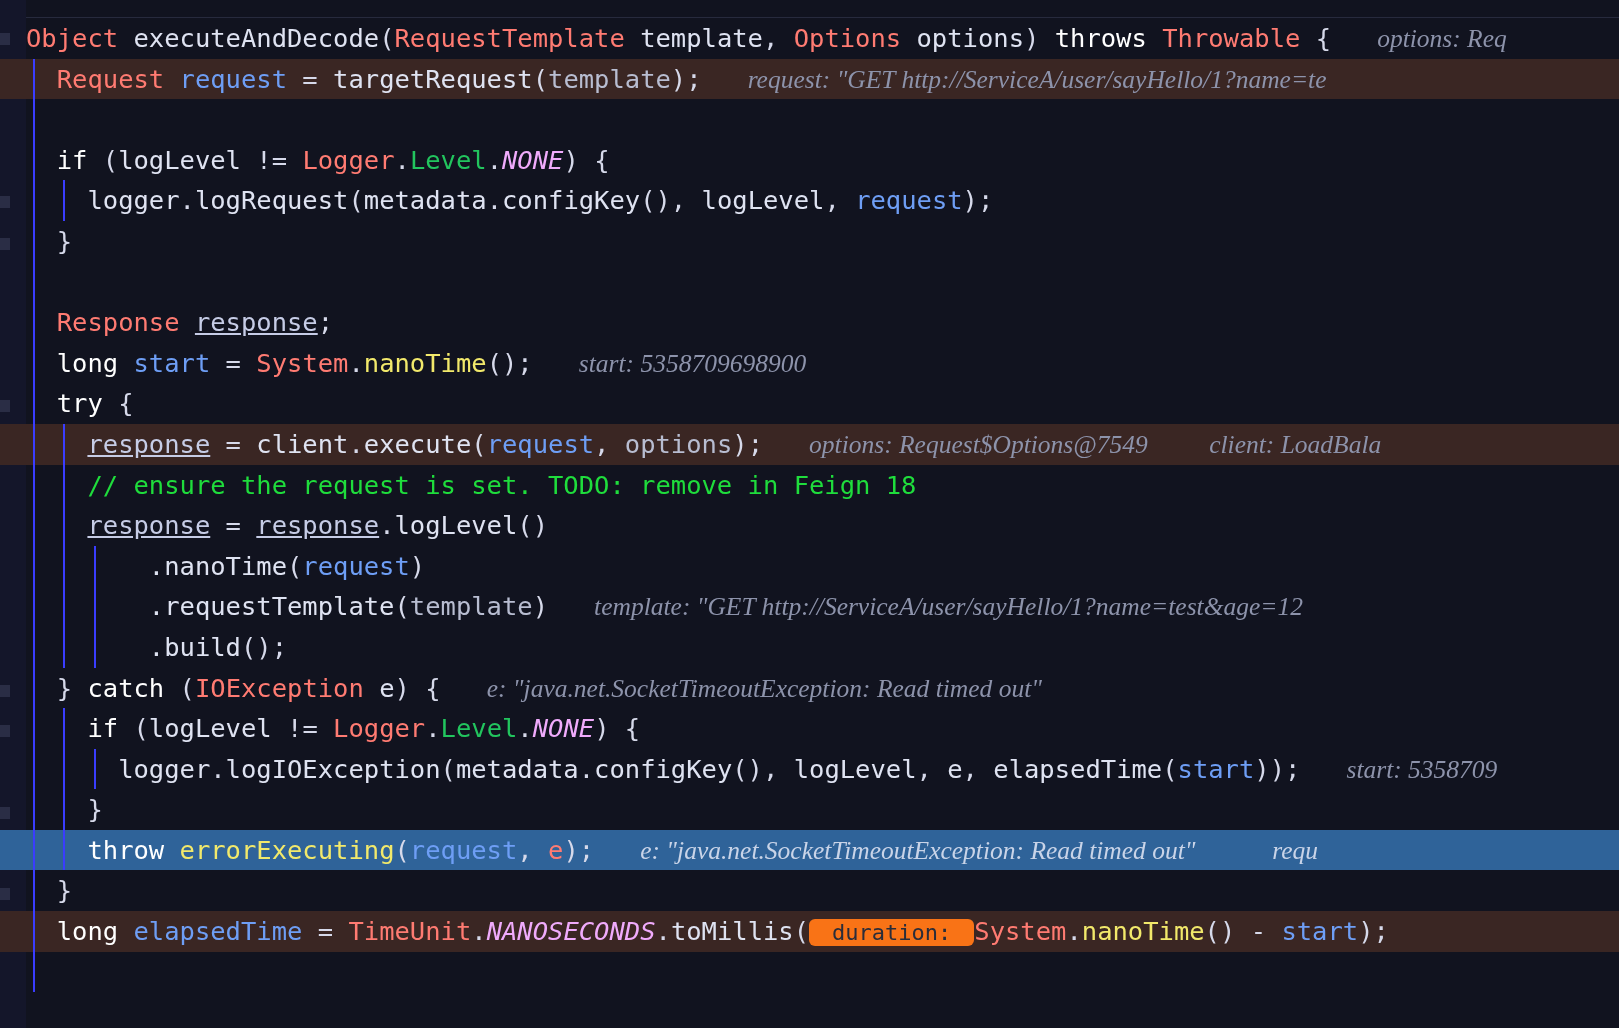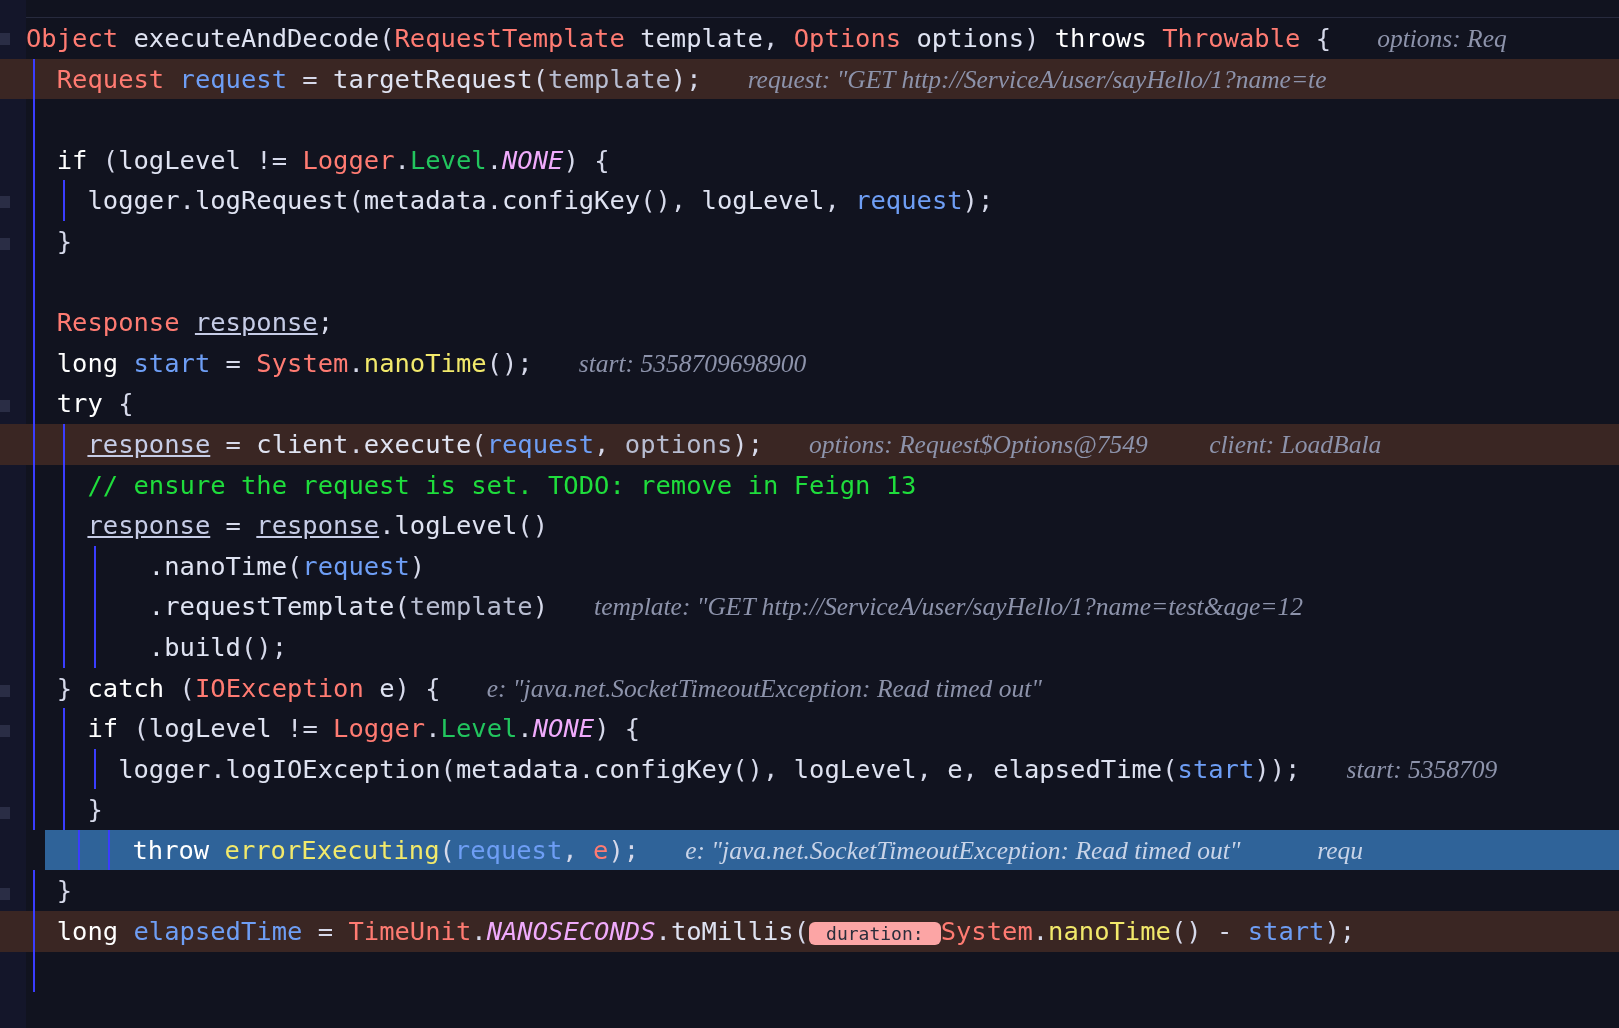--- a/index.html
+++ b/index.html
@@ -63,21 +63,21 @@
   }
   .line .code {
     position: relative;
     z-index: 2;
     display: inline-block;
     padding-left: 26px;
   }
 
   
   .line.hl-exec { background: #3a2623; }
-  .line.hl-current { background: #2f6399; margin-left: 45px; }
+  .line.hl-current { background: #2f6399; }
 
   
   .guide {
     position: absolute;
     top: 0;
     width: 2px;
     height: 40.6px;
     background: #3a3dff;
     z-index: 1;
   }
@@ -94,25 +94,25 @@
   .t-method  { color: #f2e96b; }        
   .t-local   { color: #c6cce6; text-decoration: underline; text-decoration-color:#c6cce6;}
   .t-comment { color: #1fdd3c; }
   .t-punct   { color: #d6d9ea; }
   .t-hint    { color: #8d93ab; font-style: italic; font-family: Liberation Serif, serif; }
   .t-light   { color: #dfe3f2; }
   .t-grayval { color: #b8bdd1; }
 
   
   .chip {
-    background: #fca5a5;
+    background: #f97316;
     color: #2a2d3a;
     border-radius: 6px;
-    padding: 1px 17px;
-    font-size: 18px;
+    padding: 1px 23px;
+    font-size: 22px;
     font-style: normal;
   }
 </style>
 </head>
 <body>
 
 <div id="editor">
 
   <div class="top-strip"></div>
 
@@ -144,21 +144,21 @@
     <div class="line"><span class="guide g1"></span><span class="code"> </span></div>
 
     <div class="line"><span class="guide g1"></span><span class="code"><span class="t-punct">  </span><span class="t-type">Response</span><span class="t-punct"> </span><span class="t-local">response</span><span class="t-punct">;</span></span></div>
 
     <div class="line"><span class="guide g1"></span><span class="code"><span class="t-punct">  </span><span class="t-kw">long</span><span class="t-punct"> </span><span class="t-param">start</span><span class="t-punct"> = </span><span class="t-type">System</span><span class="t-punct">.</span><span class="t-method">nanoTime</span><span class="t-punct">();</span><span class="t-punct">   </span><span class="t-hint">start: 5358709698900</span></span></div>
 
     <div class="line"><span class="guide g1"></span><span class="code"><span class="t-punct">  </span><span class="t-kw">try</span><span class="t-punct"> {</span></span></div>
 
     <div class="line hl-exec"><span class="guide g1"></span><span class="guide g2"></span><span class="code"><span class="t-punct">    </span><span class="t-local">response</span><span class="t-punct"> = </span><span class="t-light">client</span><span class="t-punct">.</span><span class="t-light">execute</span><span class="t-punct">(</span><span class="t-param">request</span><span class="t-punct">, </span><span class="t-grayval">options</span><span class="t-punct">);</span><span class="t-punct">   </span><span class="t-hint">options: Request$Options@7549</span><span class="t-punct">    </span><span class="t-hint">client: LoadBala</span></span></div>
 
-    <div class="line"><span class="guide g1"></span><span class="guide g2"></span><span class="code"><span class="t-punct">    </span><span class="t-comment">// ensure the request is set. TODO: remove in Feign 13</span></span></div>
+    <div class="line"><span class="guide g1"></span><span class="guide g2"></span><span class="code"><span class="t-punct">    </span><span class="t-comment">// ensure the request is set. TODO: remove in Feign 18</span></span></div>
 
     <div class="line"><span class="guide g1"></span><span class="guide g2"></span><span class="code"><span class="t-punct">    </span><span class="t-local">response</span><span class="t-punct"> = </span><span class="t-local">response</span><span class="t-punct">.</span><span class="t-light">logLevel</span><span class="t-punct">()</span></span></div>
 
     <div class="line"><span class="guide g1"></span><span class="guide g2"></span><span class="guide g3"></span><span class="code"><span class="t-punct">        </span><span class="t-light">.nanoTime</span><span class="t-punct">(</span><span class="t-param">request</span><span class="t-punct">)</span></span></div>
 
     <div class="line"><span class="guide g1"></span><span class="guide g2"></span><span class="guide g3"></span><span class="code"><span class="t-punct">        </span><span class="t-light">.requestTemplate</span><span class="t-punct">(</span><span class="t-grayval">template</span><span class="t-punct">)</span><span class="t-punct">   </span><span class="t-hint">template: "GET http://ServiceA/user/sayHello/1?name=test&amp;age=12</span></span></div>
 
     <div class="line"><span class="guide g1"></span><span class="guide g2"></span><span class="guide g3"></span><span class="code"><span class="t-punct">        </span><span class="t-light">.build</span><span class="t-punct">();</span></span></div>
 
     <div class="line"><span class="guide g1"></span><span class="code"><span class="t-punct">  </span><span class="t-punct">} </span><span class="t-kw">catch</span><span class="t-punct"> (</span><span class="t-type">IOException</span><span class="t-punct"> </span><span class="t-light">e</span><span class="t-punct">) {</span><span class="t-punct">   </span><span class="t-hint">e: "java.net.SocketTimeoutException: Read timed out"</span></span></div>

